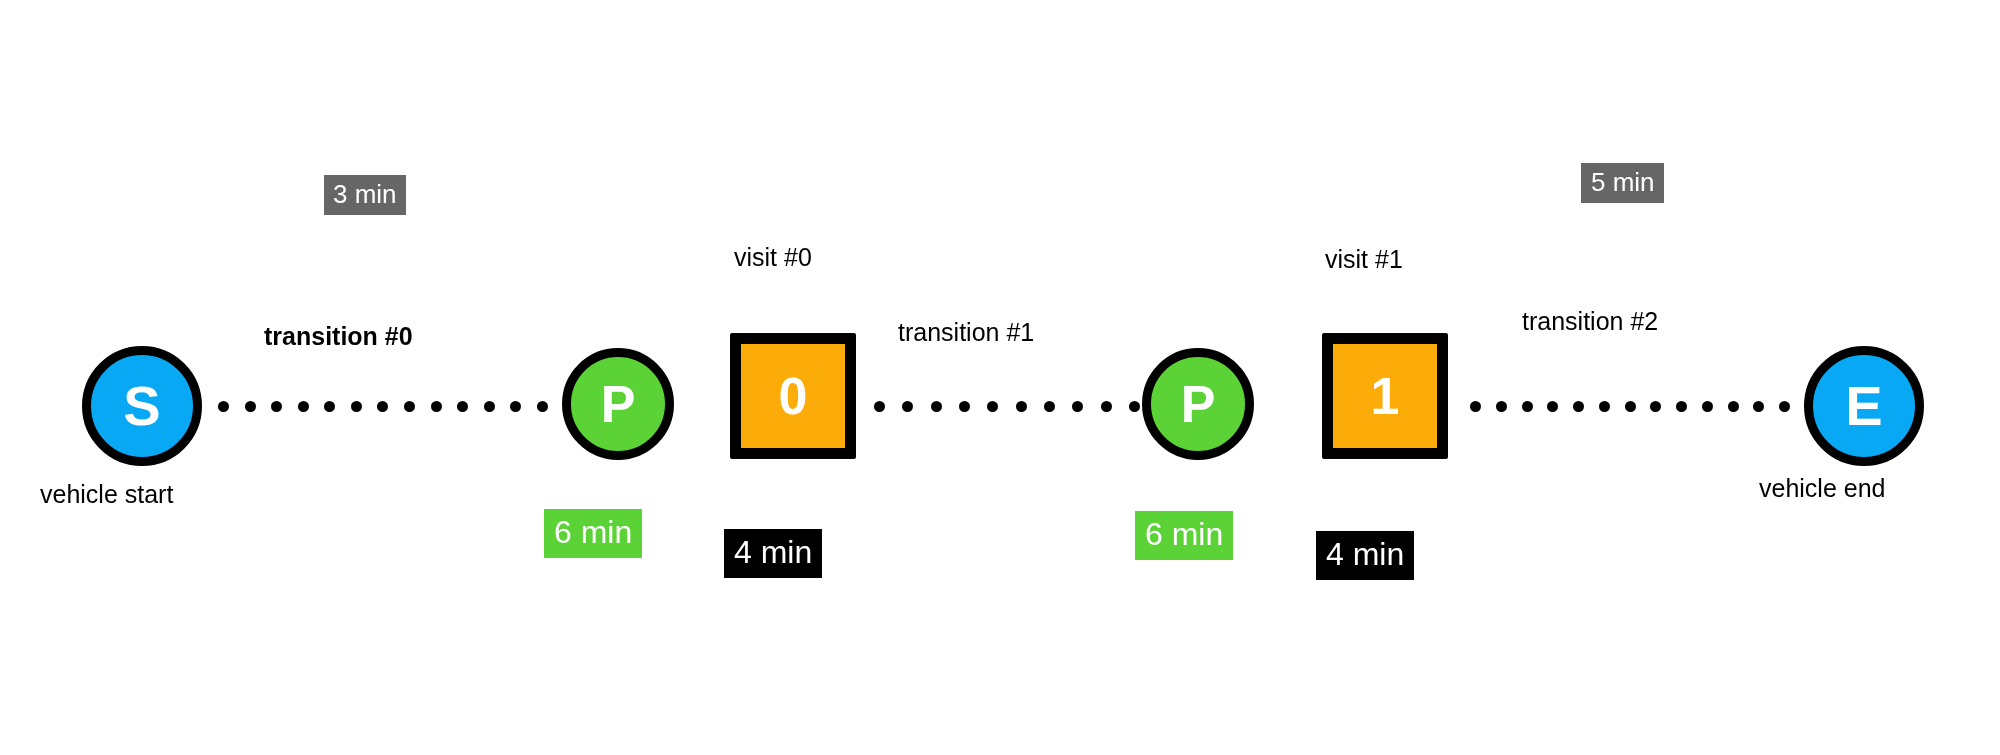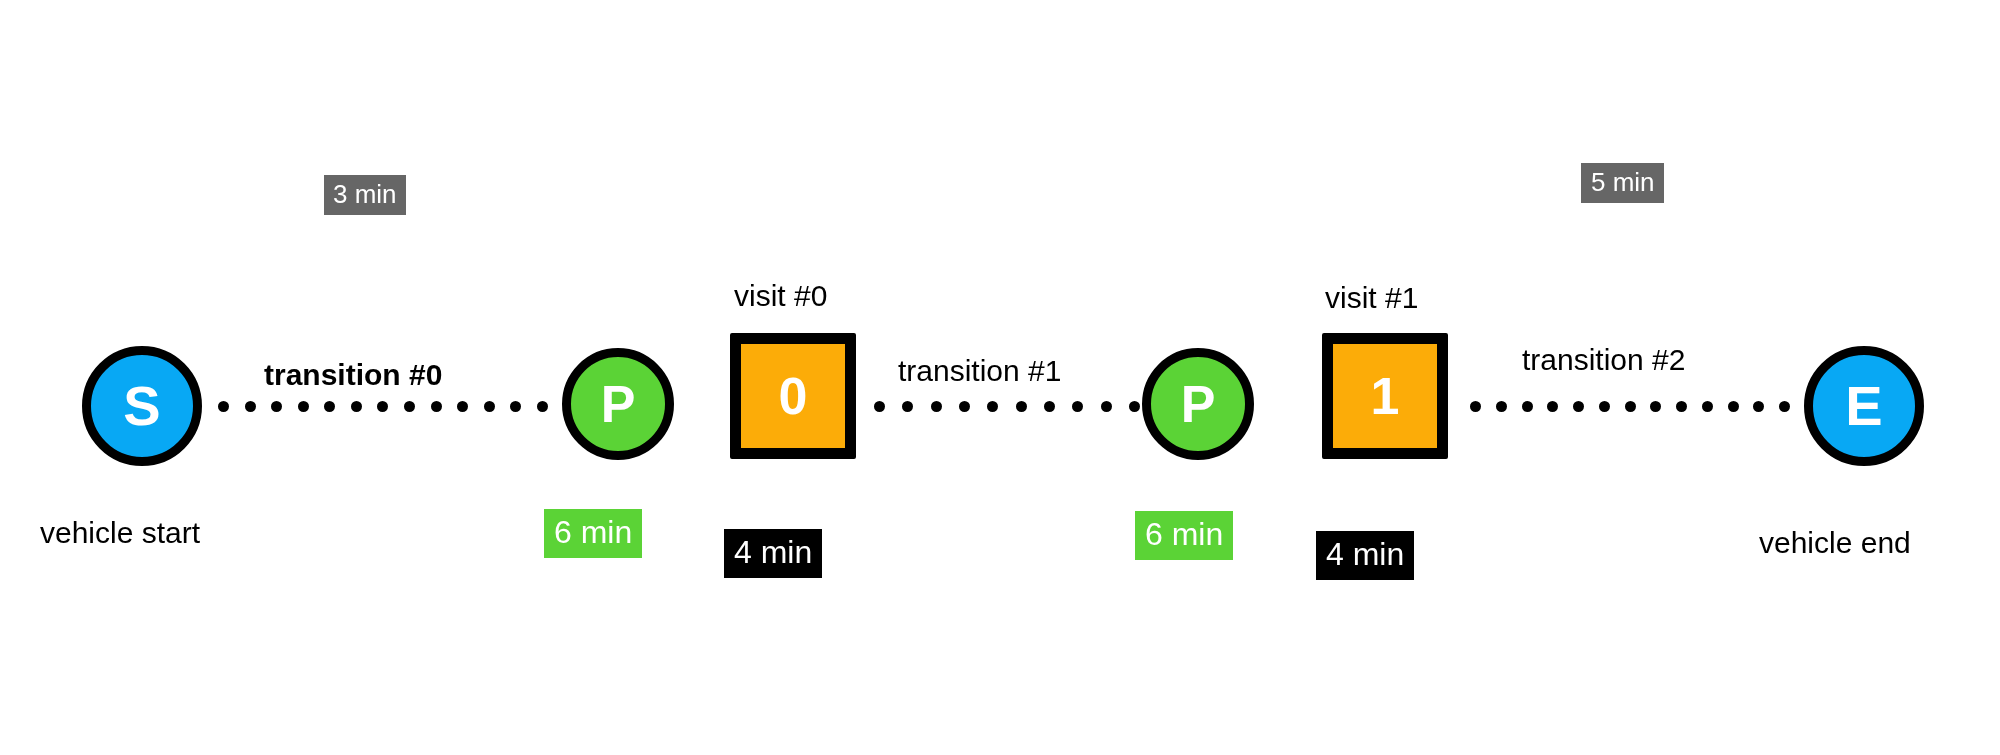--- a/index.html
+++ b/index.html
@@ -70,25 +70,24 @@
     width: 11px;
     height: 11px;
     border-radius: 50%;
     background: #000000;
     flex: 0 0 auto;
   }
 
   
   .label {
     position: absolute;
-    font-size: 30px;
+    font-size: 25px;
     color: #000000;
     white-space: nowrap;
     line-height: 1;
-    margin-top: 36px;
   }
 
   
   .badge {
     position: absolute;
     display: inline-flex;
     align-items: center;
     justify-content: center;
     color: #ffffff;
     font-size: 32px;
@@ -183,21 +182,21 @@
   <div class="node node-square node-visit" style="left:1322px; top:333px;">
     <span>1</span>
   </div>
 
   <div class="node node-circle node-end" style="left:1804px; top:346px;">
     <span>E</span>
   </div>
 
   <div class="label" style="left:40px; top:482px;">vehicle start</div>
 
-  <div class="label" style="left:1759px; top:492px;text-align:right;">vehicle end</div>
+  <div class="label" style="left:1759px; top:476px;text-align:right;">vehicle end</div>
 
   <div class="badge badge-green" style="left:544px; top:509px;">6 min</div>
 
   <div class="badge badge-orange" style="left:724px; top:509px;">4 min</div>
 
   <div class="badge badge-green" style="left:1135px; top:511px;">6 min</div>
 
   <div class="badge badge-orange" style="left:1316px; top:511px;">4 min</div>
 
 </div>

